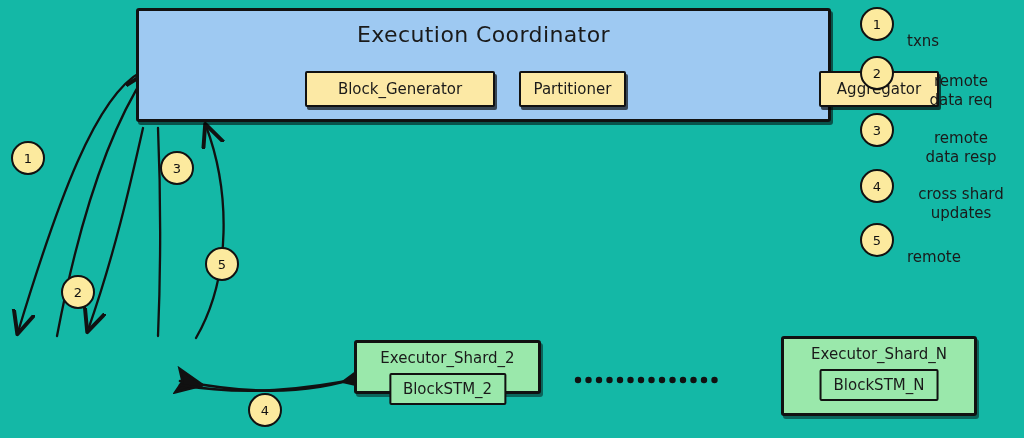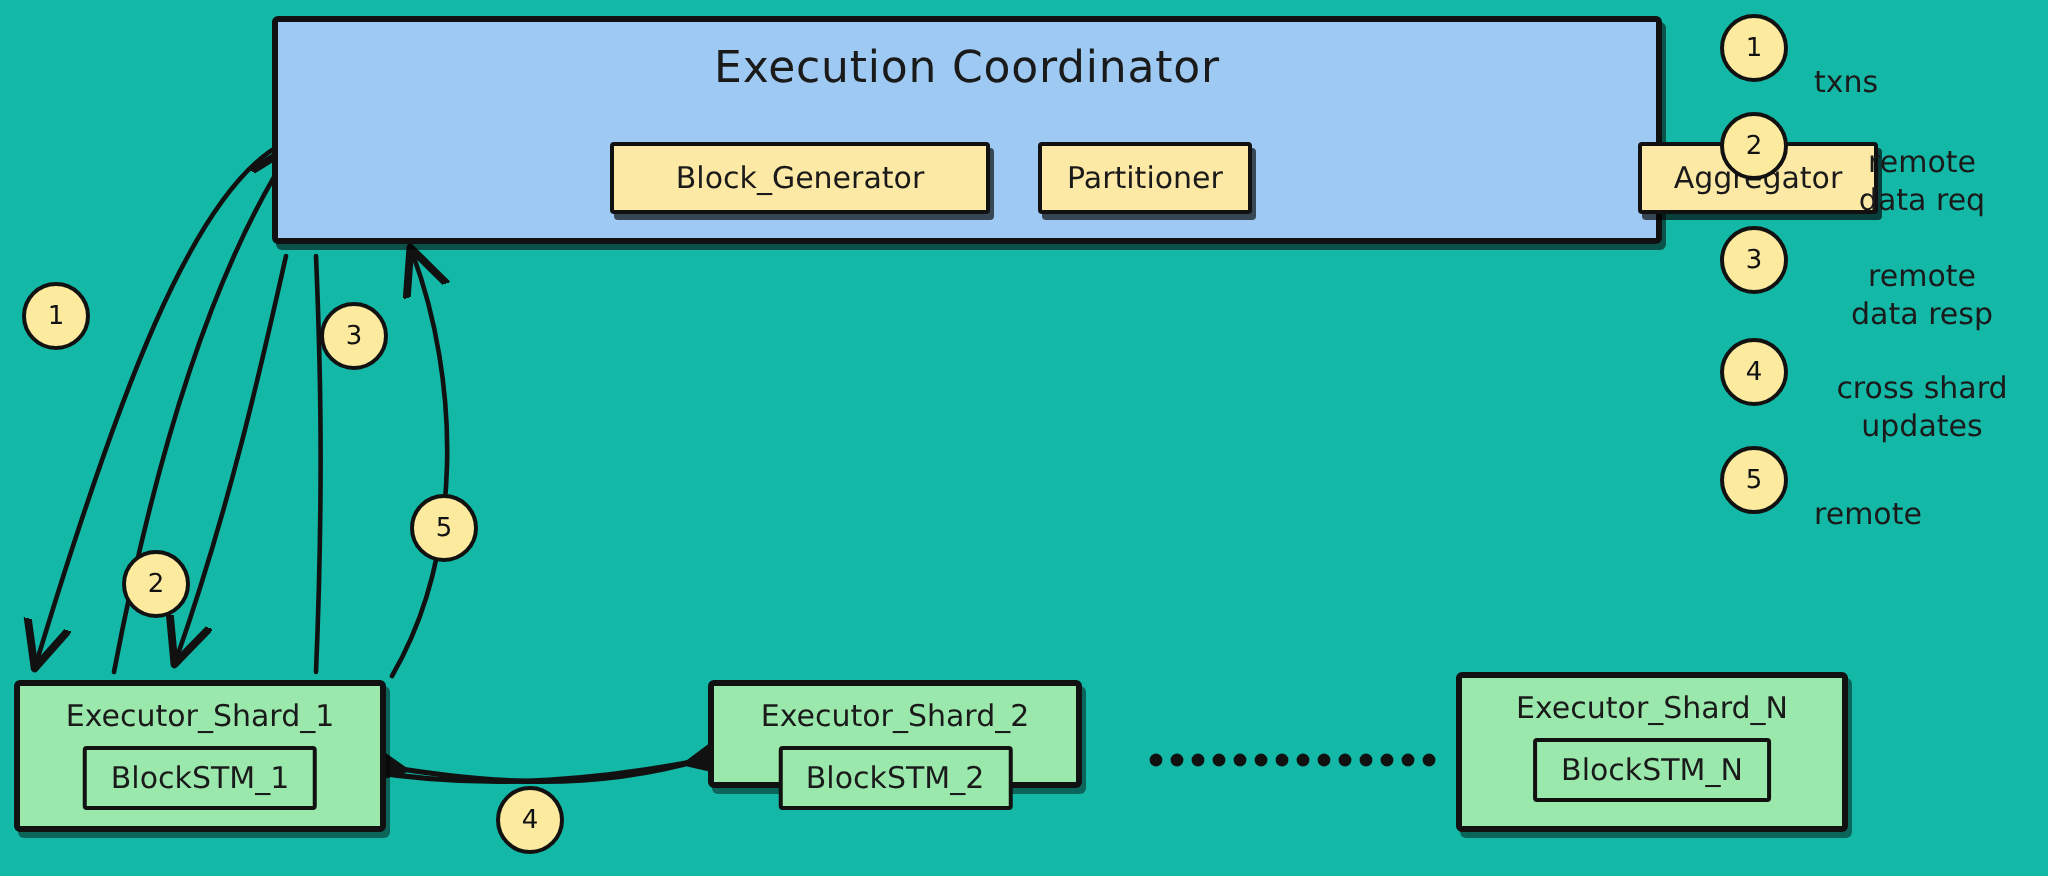--- a/index.html
+++ b/index.html
@@ -105,21 +105,21 @@
     display: flex;
     align-items: center;
     justify-content: center;
     font-size: 15px;
     color: #1a1a1a;
     white-space: nowrap;
     padding: 0 12px;
   }
   .shard.s0 { left: 7px;   top: 340px; width: 186px; height: 76px; }
   .shard.s1 { left: 354px; top: 340px; width: 187px; height: 54px; }
-  .shard.s2 { left: 728px; top: 336px; width: 196px; height: 80px; }
+  .shard.s2 { left: 781px; top: 336px; width: 196px; height: 80px; }
 
   
   .badge {
     position: absolute;
     width: 34px;
     height: 34px;
     border-radius: 50%;
     background: #fcea9e;
     border: 2px solid #111111;
     box-sizing: border-box;
@@ -228,24 +228,20 @@
     </g>
   </svg>
 
   <div class="coordinator">
     <div class="coordinator-title">Execution Coordinator</div>
     <div class="module m0">Block_Generator</div>
     <div class="module m1">Partitioner</div>
     <div class="module m3">Aggregator</div>
   </div>
 
-  <div class="shard s0">
-    <div class="shard-title">Executor_Shard_1</div>
-    <div class="shard-inner">BlockSTM_1</div>
-  </div>
 
   <div class="shard s1">
     <div class="shard-title">Executor_Shard_2</div>
     <div class="shard-inner">BlockSTM_2</div>
   </div>
 
   <div class="shard s2">
     <div class="shard-title">Executor_Shard_N</div>
     <div class="shard-inner">BlockSTM_N</div>
   </div>

